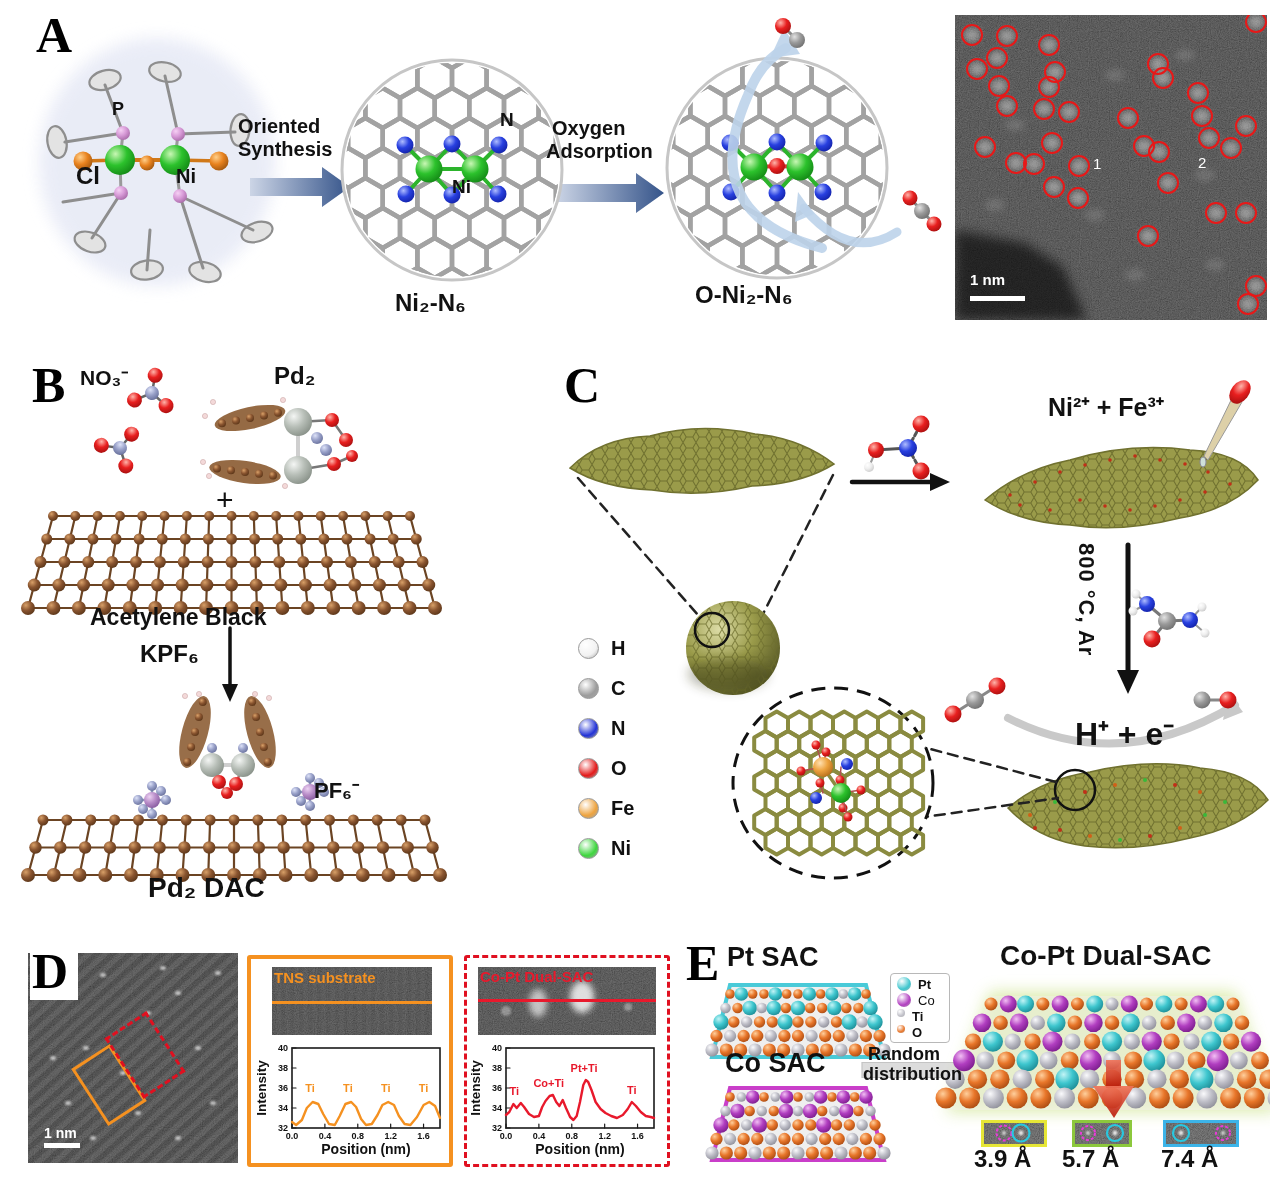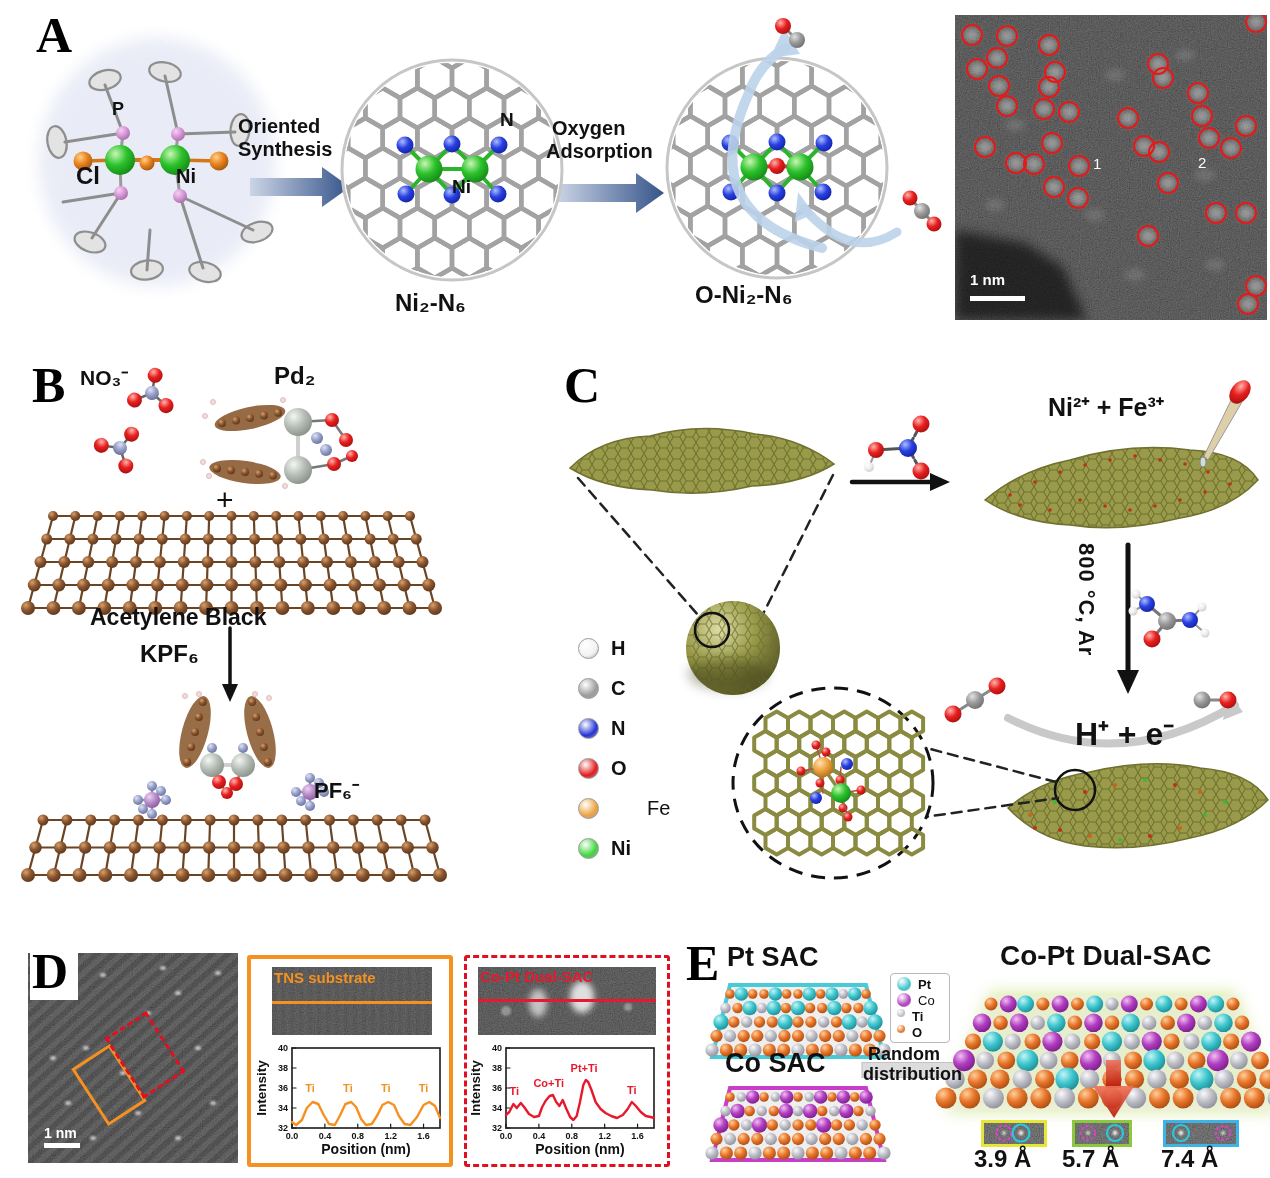--- a/index.html
+++ b/index.html
@@ -959,20 +959,21 @@
       <circle cx="301" cy="441" r="5" fill="url(#gNB)"></circle>
       <circle cx="310" cy="432" r="8" fill="url(#gPpf)"></circle>
     </svg>
   <span class="pl" style="left:32px;top:360px">B</span>
   <span class="t" style="left:80px;top:366px;font-size:21px">NO₃⁻</span>
   <span class="t" style="left:274px;top:362px;font-size:24px">Pd₂</span>
   <span class="t" style="left:216px;top:483px;font-size:30px;font-weight:normal">+</span>
   <span class="t ctr" style="left:90px;top:604px;width:290px;font-size:23px">Acetylene Black</span>
   <span class="t" style="left:140px;top:640px;font-size:24px">KPF₆</span>
   <span class="t" style="left:314px;top:778px;font-size:22px">PF₆⁻</span>
+  <span class="t ctr" style="left:148px;top:872px;width:195px;font-size:28px">Pd₂ DAC</span>
 
   <svg id="svg-c" class="abs" style="left:540px;top:360px" width="730" height="570">
       <path d="M30,108 Q60,78 110,76 Q160,62 215,74 Q260,78 294,104 Q262,124 212,126 Q160,138 112,130 Q62,128 30,108 Z" fill="#9a9b4a" stroke="#70712f" stroke-width="1.5"></path>
       <path d="M30,108 Q60,78 110,76 Q160,62 215,74 Q260,78 294,104 Q262,124 212,126 Q160,138 112,130 Q62,128 30,108 Z" fill="url(#hp)" opacity="0.95"></path>
       <line x1="38" y1="118" x2="165" y2="263" stroke="#222" stroke-width="2.5" stroke-linecap="round" stroke-dasharray="10 7"></line>
       <line x1="293" y1="115" x2="222" y2="256" stroke="#222" stroke-width="2.5" stroke-linecap="round" stroke-dasharray="10 7"></line>
       <circle cx="193" cy="288" r="47" fill="url(#gOlive)"></circle>
       <circle cx="193" cy="288" r="47" fill="url(#hp)" opacity="0.75"></circle>
       <ellipse cx="188" cy="314" rx="40" ry="16" fill="#2f2f10" opacity="0.35" filter="url(#b6)"></ellipse>
       <circle cx="172" cy="270" r="17" fill="none" stroke="#111" stroke-width="2.5"></circle>
@@ -1141,21 +1142,21 @@
       <div class="lrow">
         <span class="ldot" style="width: 19px; height: 19px; background: radial-gradient(circle at 35% 30%, rgba(255, 255, 255, 0.95), rgb(35, 51, 214) 60%, rgba(0, 0, 0, 0.35)); border: 1px solid rgb(153, 153, 153);"></span>
         <span style="font-weight: bold; font-size: 20px; color: rgb(17, 17, 17);">N</span>
       </div>
       <div class="lrow">
         <span class="ldot" style="width: 19px; height: 19px; background: radial-gradient(circle at 35% 30%, rgba(255, 255, 255, 0.95), rgb(227, 27, 27) 60%, rgba(0, 0, 0, 0.35)); border: 1px solid rgb(153, 153, 153);"></span>
         <span style="font-weight: bold; font-size: 20px; color: rgb(17, 17, 17);">O</span>
       </div>
       <div class="lrow">
         <span class="ldot" style="width: 19px; height: 19px; background: radial-gradient(circle at 35% 30%, rgba(255, 255, 255, 0.95), rgb(237, 163, 63) 60%, rgba(0, 0, 0, 0.35)); border: 1px solid rgb(153, 153, 153);"></span>
-        <span style="font-weight: normal; font-size: 20px; color: rgb(17, 17, 17); margin-left: 36px;">Fe</span>
+        <span style="font-weight: bold; font-size: 20px; color: rgb(17, 17, 17);">Fe</span>
       </div>
       <div class="lrow">
         <span class="ldot" style="width: 19px; height: 19px; background: radial-gradient(circle at 35% 30%, rgba(255, 255, 255, 0.95), rgb(62, 214, 62) 60%, rgba(0, 0, 0, 0.35)); border: 1px solid rgb(153, 153, 153);"></span>
         <span style="font-weight: bold; font-size: 20px; color: rgb(17, 17, 17);">Ni</span>
       </div>
     </div>
   <span class="t" style="left:1048px;top:393px;font-size:25px">Ni²⁺ + Fe³⁺</span>
   <span class="t" style="left:1074px;top:543px;height:195px;font-size:22px;writing-mode:vertical-rl;text-orientation:sideways;letter-spacing:1px">800 °C, Ar</span>
   <span class="t" style="left:1075px;top:716px;font-size:32px">H⁺ + e⁻</span>
 

